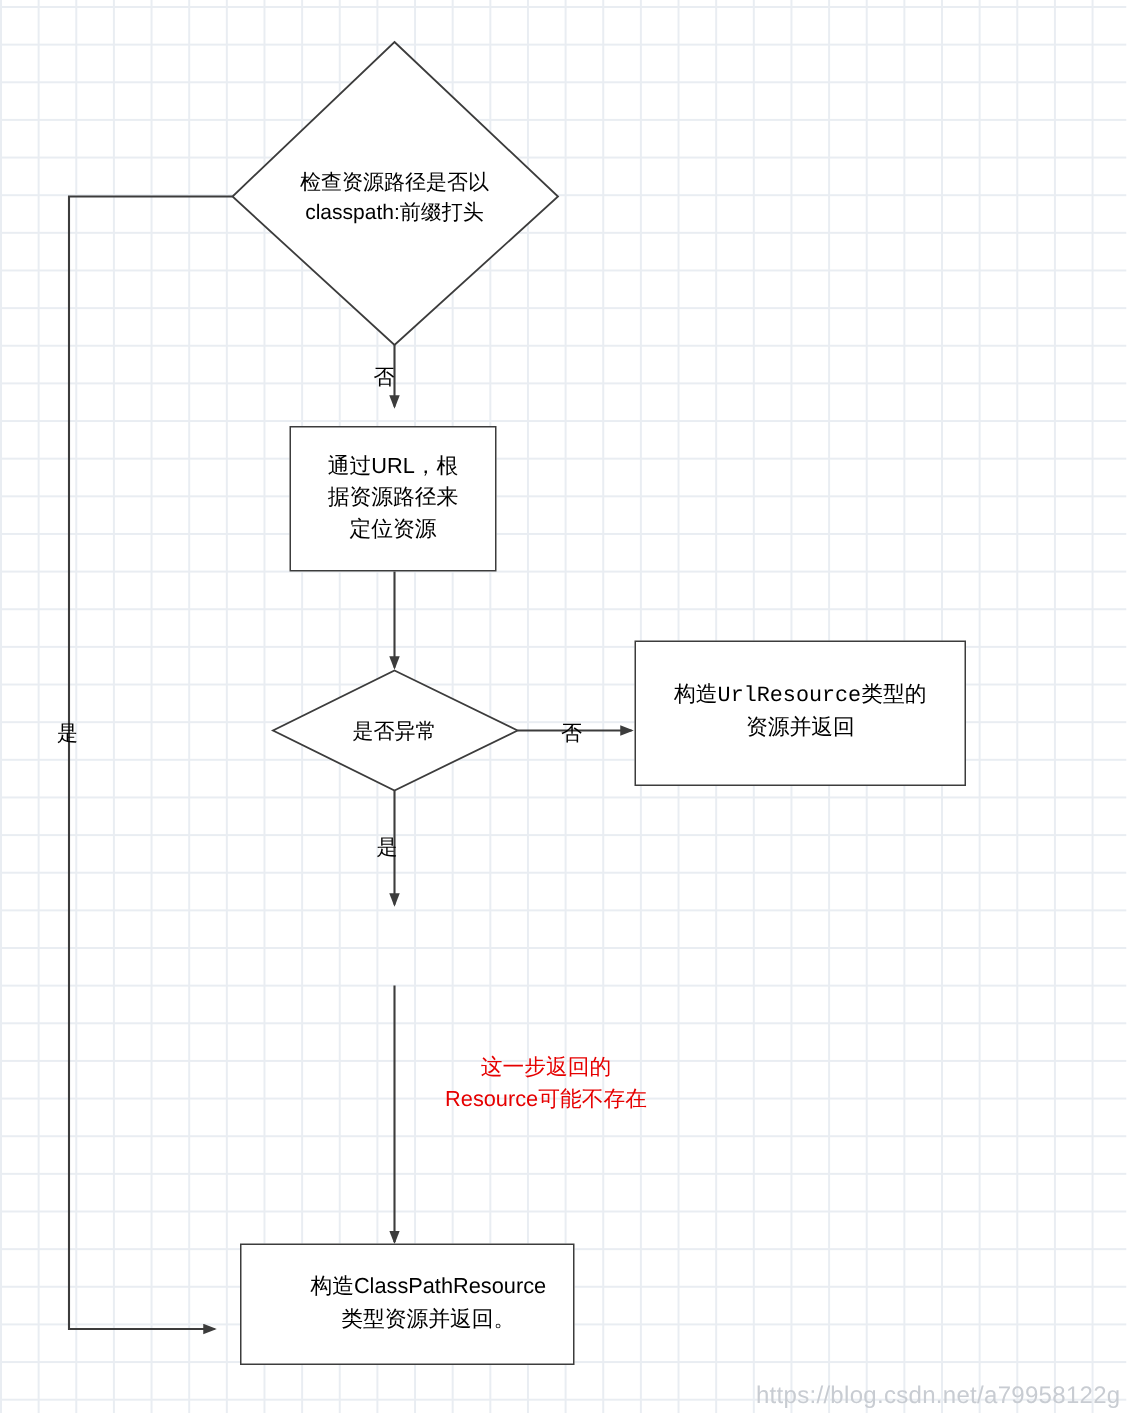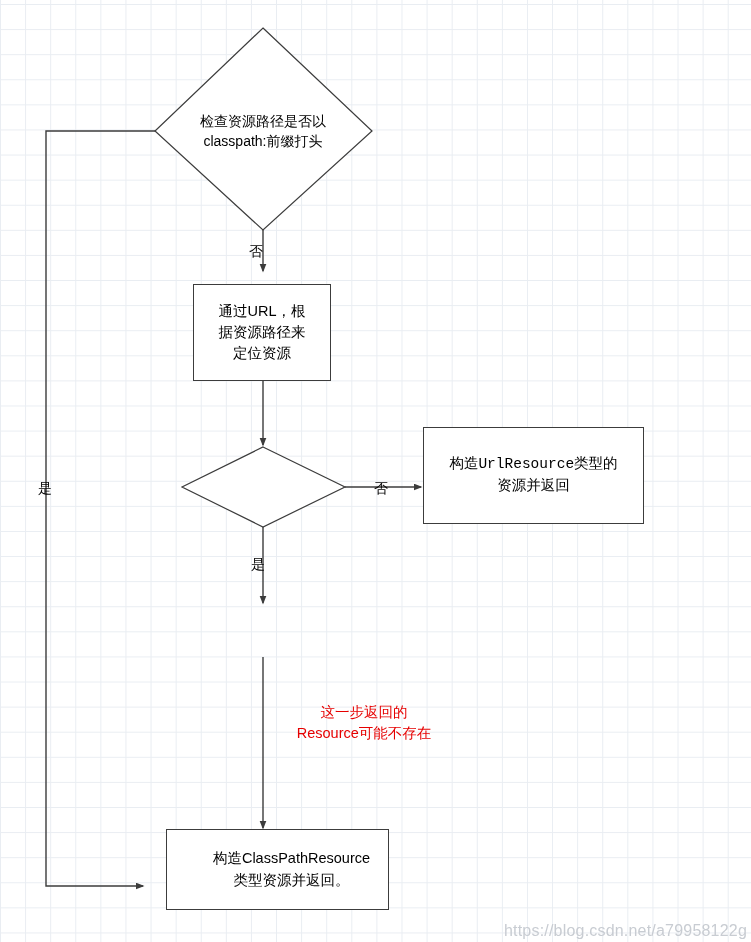--- a/index.html
+++ b/index.html
@@ -109,26 +109,27 @@
     <path d="M155,131 L46,131 L46,886 L143,886" stroke="#3c3c3c" stroke-width="1.4" fill="none" marker-end="url(#arrow)"></path>
   </svg>
 
   <div class="diamond-label" style="left:163px; top:100px; width:200px; height:62px;">检查资源路径是否以
 classpath:前缀打头</div>
 
   <div class="node rect" style="left:193px; top:272px; width:138px; height:97px;margin-top:12px;">通过URL，根
 据资源路径来
 定位资源</div>
 
+  <div class="diamond-label" style="left:193px; top:472px; width:140px; height:30px;">是否异常</div>
 
   <div class="node rect" style="left:423px; top:427px; width:221px; height:97px;font-family:Liberation Mono, monospace;">构造UrlResource类型的
 资源并返回</div>
 
 
-  <div class="node rect" style="left:166px; top:829px; width:223px; height:81px;padding-left:28px;">构造ClassPathResource
+  <div class="node rect" style="left:160px; top:829px; width:223px; height:81px;padding-left:28px;">构造ClassPathResource
 类型资源并返回。</div>
 
   <div class="edge-label" style="left:249px; top:243px;">否</div>
 
   <div class="edge-label" style="left:38px; top:480px;">是</div>
 
   <div class="edge-label" style="left:374px; top:480px;">否</div>
 
   <div class="edge-label" style="left:251px; top:556px;">是</div>
 

